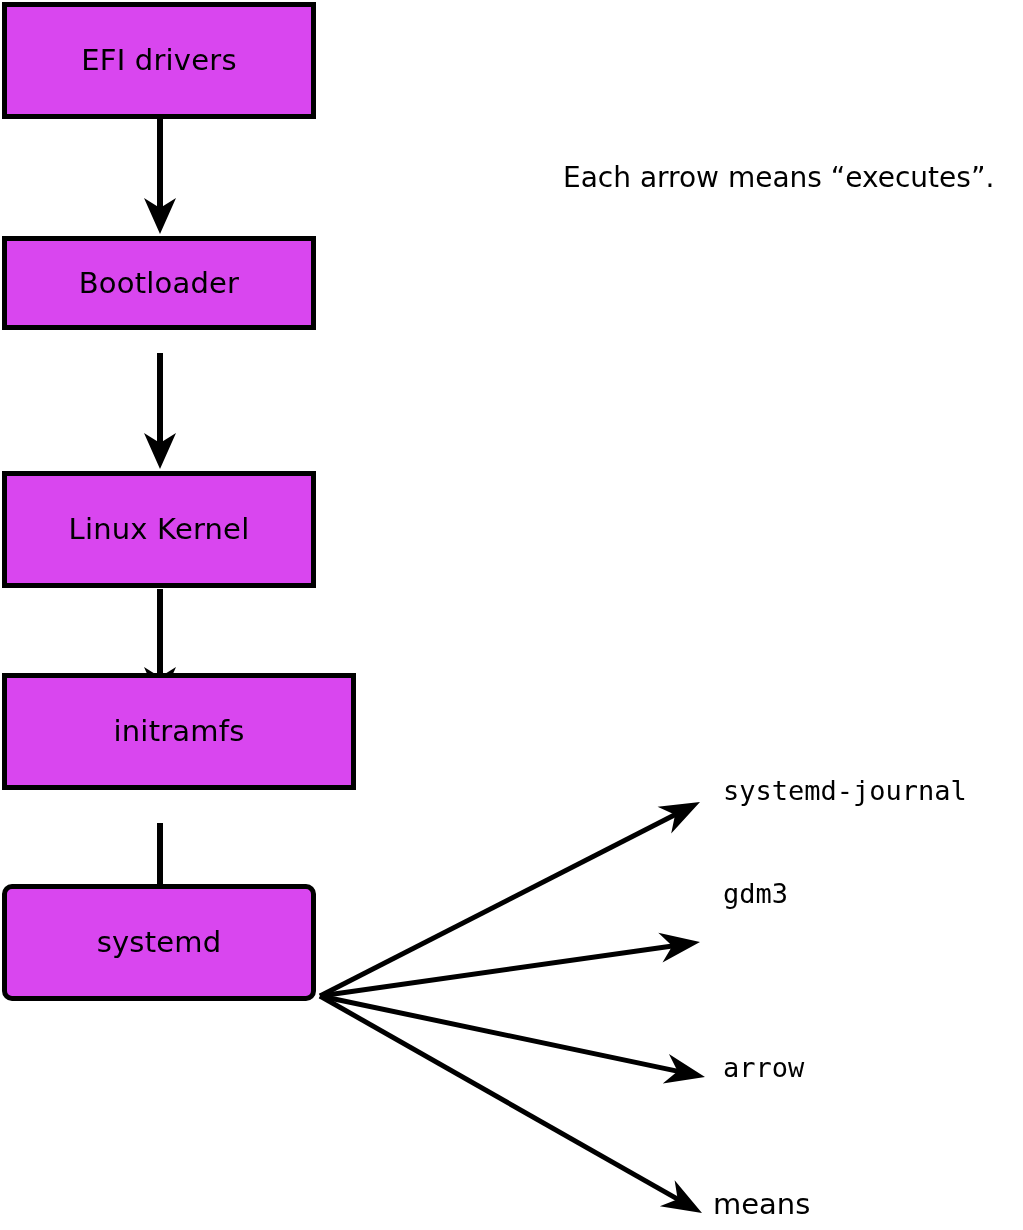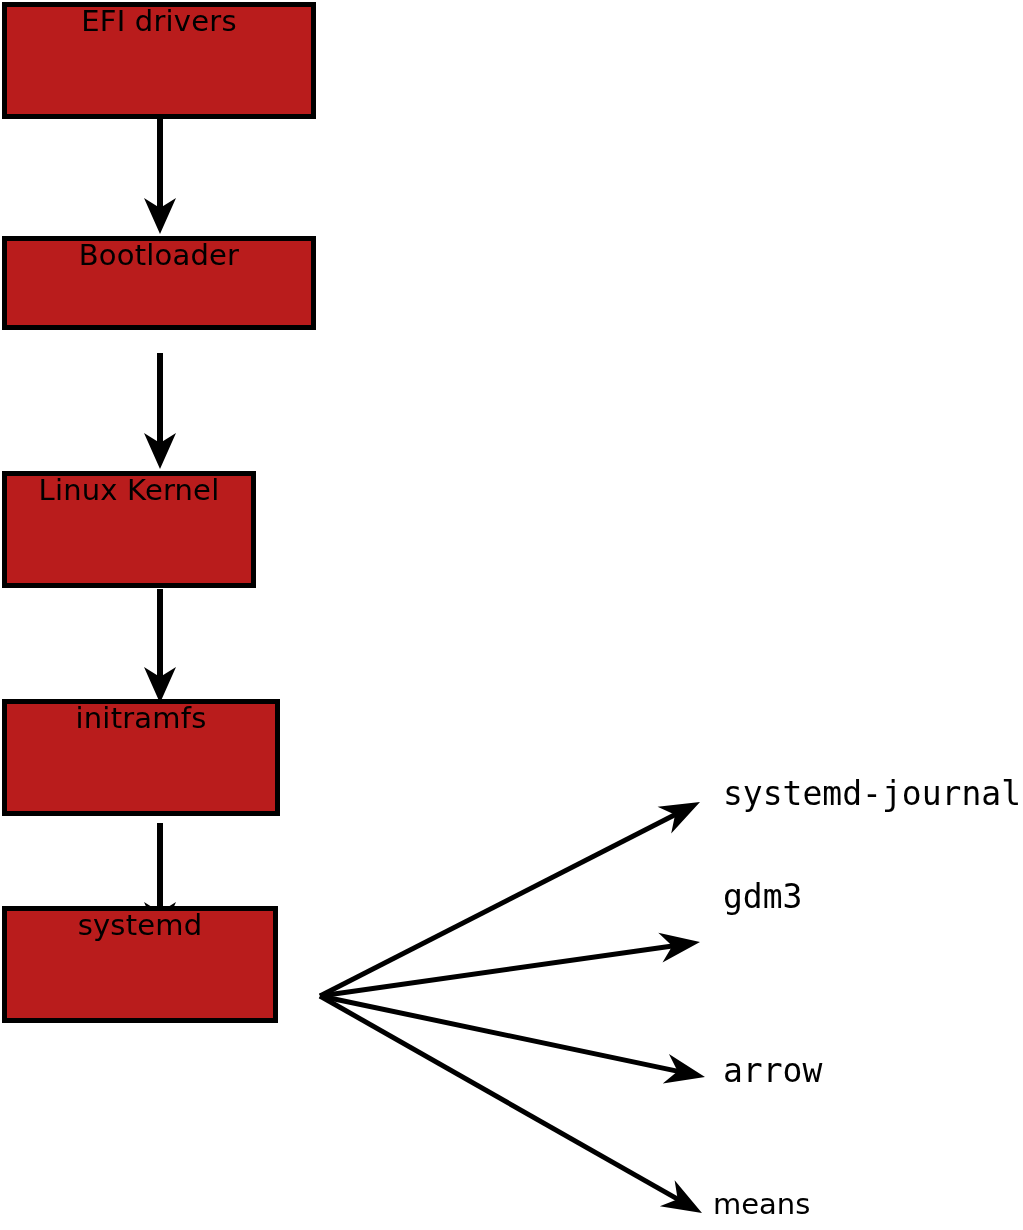--- a/index.html
+++ b/index.html
@@ -19,38 +19,38 @@
   #wiring {
     position: absolute;
     left: 0;
     top: 0;
     width: 1023px;
     height: 1230px;
   }
   .node-box {
     position: absolute;
     box-sizing: border-box;
-    background: #b91c1c;
+    background: #d946ef;
     border: 5px solid #000000;
     display: flex;
-    align-items: flex-start;
+    align-items: center;
     justify-content: center;
   }
   .node-label {
     font-family: "DejaVu Sans", sans-serif;
     font-size: 29px;
     color: #000000;
     line-height: 1;
     letter-spacing: 0.2px;
     white-space: nowrap;
   }
   .leaf-label {
     position: absolute;
     font-family: "DejaVu Sans Mono", monospace;
-    font-size: 33px;
+    font-size: 27px;
     color: #000000;
     line-height: 1;
     white-space: nowrap;
   }
   .leaf-label.sans {
     font-family: "DejaVu Sans", sans-serif;
     font-size: 29px;
   }
   #legend-note {
     position: absolute;
@@ -82,35 +82,36 @@
         <polygon points="700.00,802.00 657.55,806.83 675.06,814.73 671.19,833.55" fill="#000000"></polygon>
         <line x1="320" y1="996" x2="674.2586105335678" y2="945.6579869241772" stroke="#000000" stroke-width="5"></line>
         <polygon points="700.00,942.00 658.29,932.78 672.28,945.94 662.51,962.48" fill="#000000"></polygon>
         <line x1="320" y1="996" x2="679.5570046337832" y2="1071.647058117757" stroke="#000000" stroke-width="5"></line>
         <polygon points="705.00,1077.00 668.95,1054.09 677.60,1071.24 662.77,1083.44" fill="#000000"></polygon>
         <line x1="320" y1="996" x2="679.3929741776234" y2="1200.1577889961893" stroke="#000000" stroke-width="5"></line>
         <polygon points="702.00,1213.00 674.63,1180.20 677.65,1199.17 659.81,1206.29" fill="#000000"></polygon>
       </g>
   </svg>
 
+  <div id="legend-note" style="left:563px; top:164px;">Each arrow means “executes”.</div>
 
   <div id="node-layer">
       <div class="node-box" style="left: 2px; top: 2px; width: 314px; height: 117px;">
         <span class="node-label">EFI drivers</span>
       </div>
       <div class="node-box" style="left: 2px; top: 236px; width: 314px; height: 94px;">
         <span class="node-label">Bootloader</span>
       </div>
-      <div class="node-box" style="left: 2px; top: 471px; width: 254px; height: 117px;">
+      <div class="node-box" style="left: 2px; top: 471px; width: 314px; height: 117px;">
         <span class="node-label">Linux Kernel</span>
       </div>
-      <div class="node-box" style="left: 2px; top: 699px; width: 278px; height: 117px;">
+      <div class="node-box" style="left: 2px; top: 673px; width: 354px; height: 117px;">
         <span class="node-label">initramfs</span>
       </div>
-      <div class="node-box" style="left: 2px; top: 906px; width: 276px; height: 117px;">
+      <div class="node-box" style="left: 2px; top: 884px; width: 314px; height: 117px; border-radius: 10px;">
         <span class="node-label">systemd</span>
       </div>
     </div>
   <div id="leaf-layer">
       <div class="leaf-label" style="left: 723px; top: 777px;">systemd-journal</div>
       <div class="leaf-label" style="left: 723px; top: 880px;">gdm3</div>
       <div class="leaf-label" style="left: 723px; top: 1054px;">arrow</div>
       <div class="leaf-label sans" style="left: 713px; top: 1190px;">means</div>
     </div>
 

